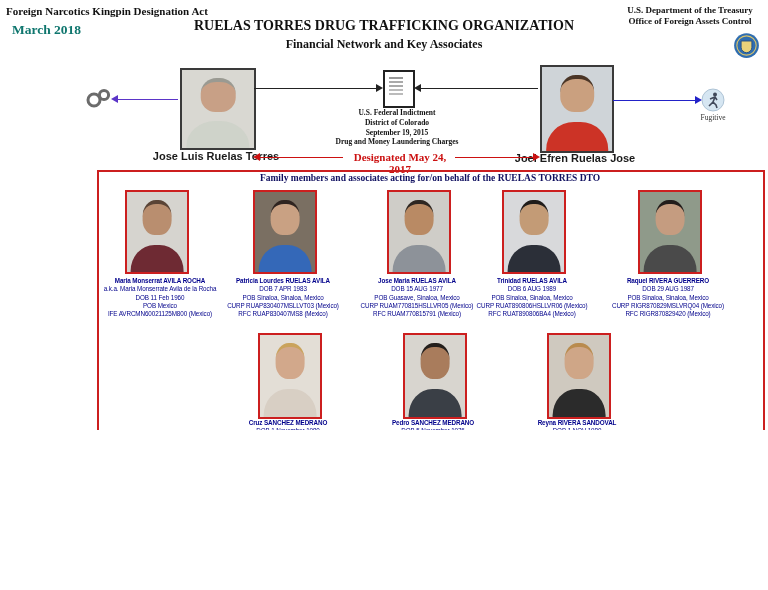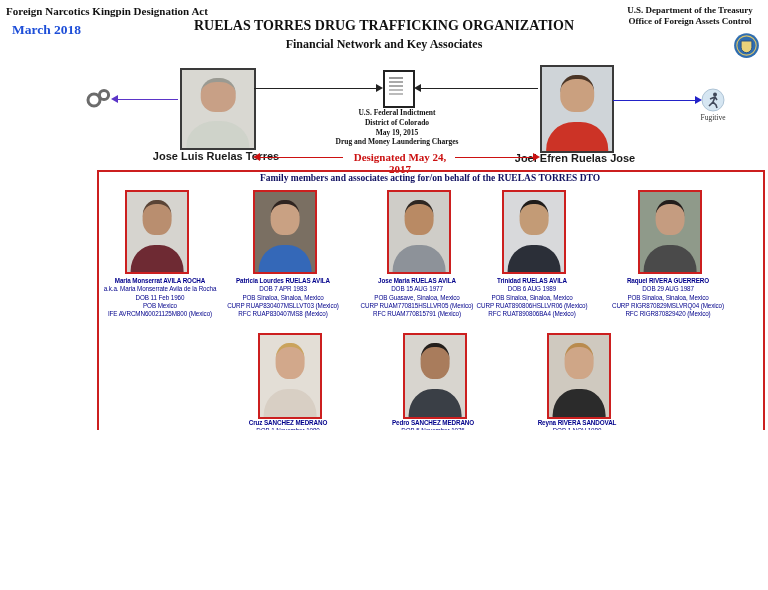--- a/index.html
+++ b/index.html
@@ -4,21 +4,21 @@
 <style>
   html,body{margin:0;padding:0;background:#ffffff;}
   #page{position:relative;width:768px;height:430px;background:#ffffff;overflow:hidden;
         font-family:"Liberation Sans",sans-serif;}
   .serif{font-family:"Liberation Serif",serif;}
   .abs{position:absolute;}
   .ctr{text-align:center;}
 
   
   .hdr-act{left:6px;top:5px;font-size:11px;font-weight:bold;color:#111;}
-  .hdr-date{left:12px;top:22px;font-size:13.5px;font-weight:bold;color:#1d4ed8;}
+  .hdr-date{left:12px;top:22px;font-size:13.5px;font-weight:bold;color:#0f766e;}
   .hdr-title{left:184px;top:18px;width:400px;font-size:14px;font-weight:bold;color:#111;}
   .hdr-sub{left:184px;top:37px;width:400px;font-size:12px;font-weight:bold;color:#111;}
   .hdr-dept{left:612px;top:5px;width:156px;font-size:9px;font-weight:bold;color:#111;text-align:center;line-height:1.25;}
   .seal{left:733px;top:32px;width:27px;height:27px;}
 
   
   .photo{position:absolute;overflow:hidden;background:var(--bg,#d8d8d3);}
   .photo::before{content:"";position:absolute;left:50%;top:10%;width:48%;height:44%;
      transform:translateX(-50%);border-radius:46% 46% 42% 42%;
      background:var(--skin,#c9a183);border-top:4px solid var(--hair,#554433);box-sizing:border-box;}
@@ -96,21 +96,21 @@
   <div class="abs doc-icon">
       <i></i>
     </div>
   <div class="hline" style="left:254px;top:88px;width:124px;"></div>
   <div class="ah r" style="left:376px;top:84.2px;"></div>
   <div class="hline" style="left:416px;top:88px;width:122px;"></div>
   <div class="ah l" style="left:414px;top:84.2px;"></div>
   <div class="abs ctr serif indict-text" style="left:322px;top:108px;width:150px;">
     <div>U.S. Federal Indictment</div>
     <div>District of Colorado</div>
-    <div>May 19, 2015</div>
+    <div>September 19, 2015</div>
     <div>Drug and Money Laundering Charges</div>
   </div>
 
   <div class="hline red-line" style="left:260px;top:157px;width:83px;"></div>
   <div class="ah l red-l" style="left:253px;top:153.2px;"></div>
   <div class="abs ctr serif designated" style="left:345px;top:151px;width:110px;">Designated May 24, 2017</div>
   <div class="hline red-line" style="left:455px;top:157px;width:80px;"></div>
   <div class="ah r red-r" style="left:533px;top:153.2px;"></div>
 
   <div class="hline blue-line" style="left:613px;top:100px;width:84px;"></div>

